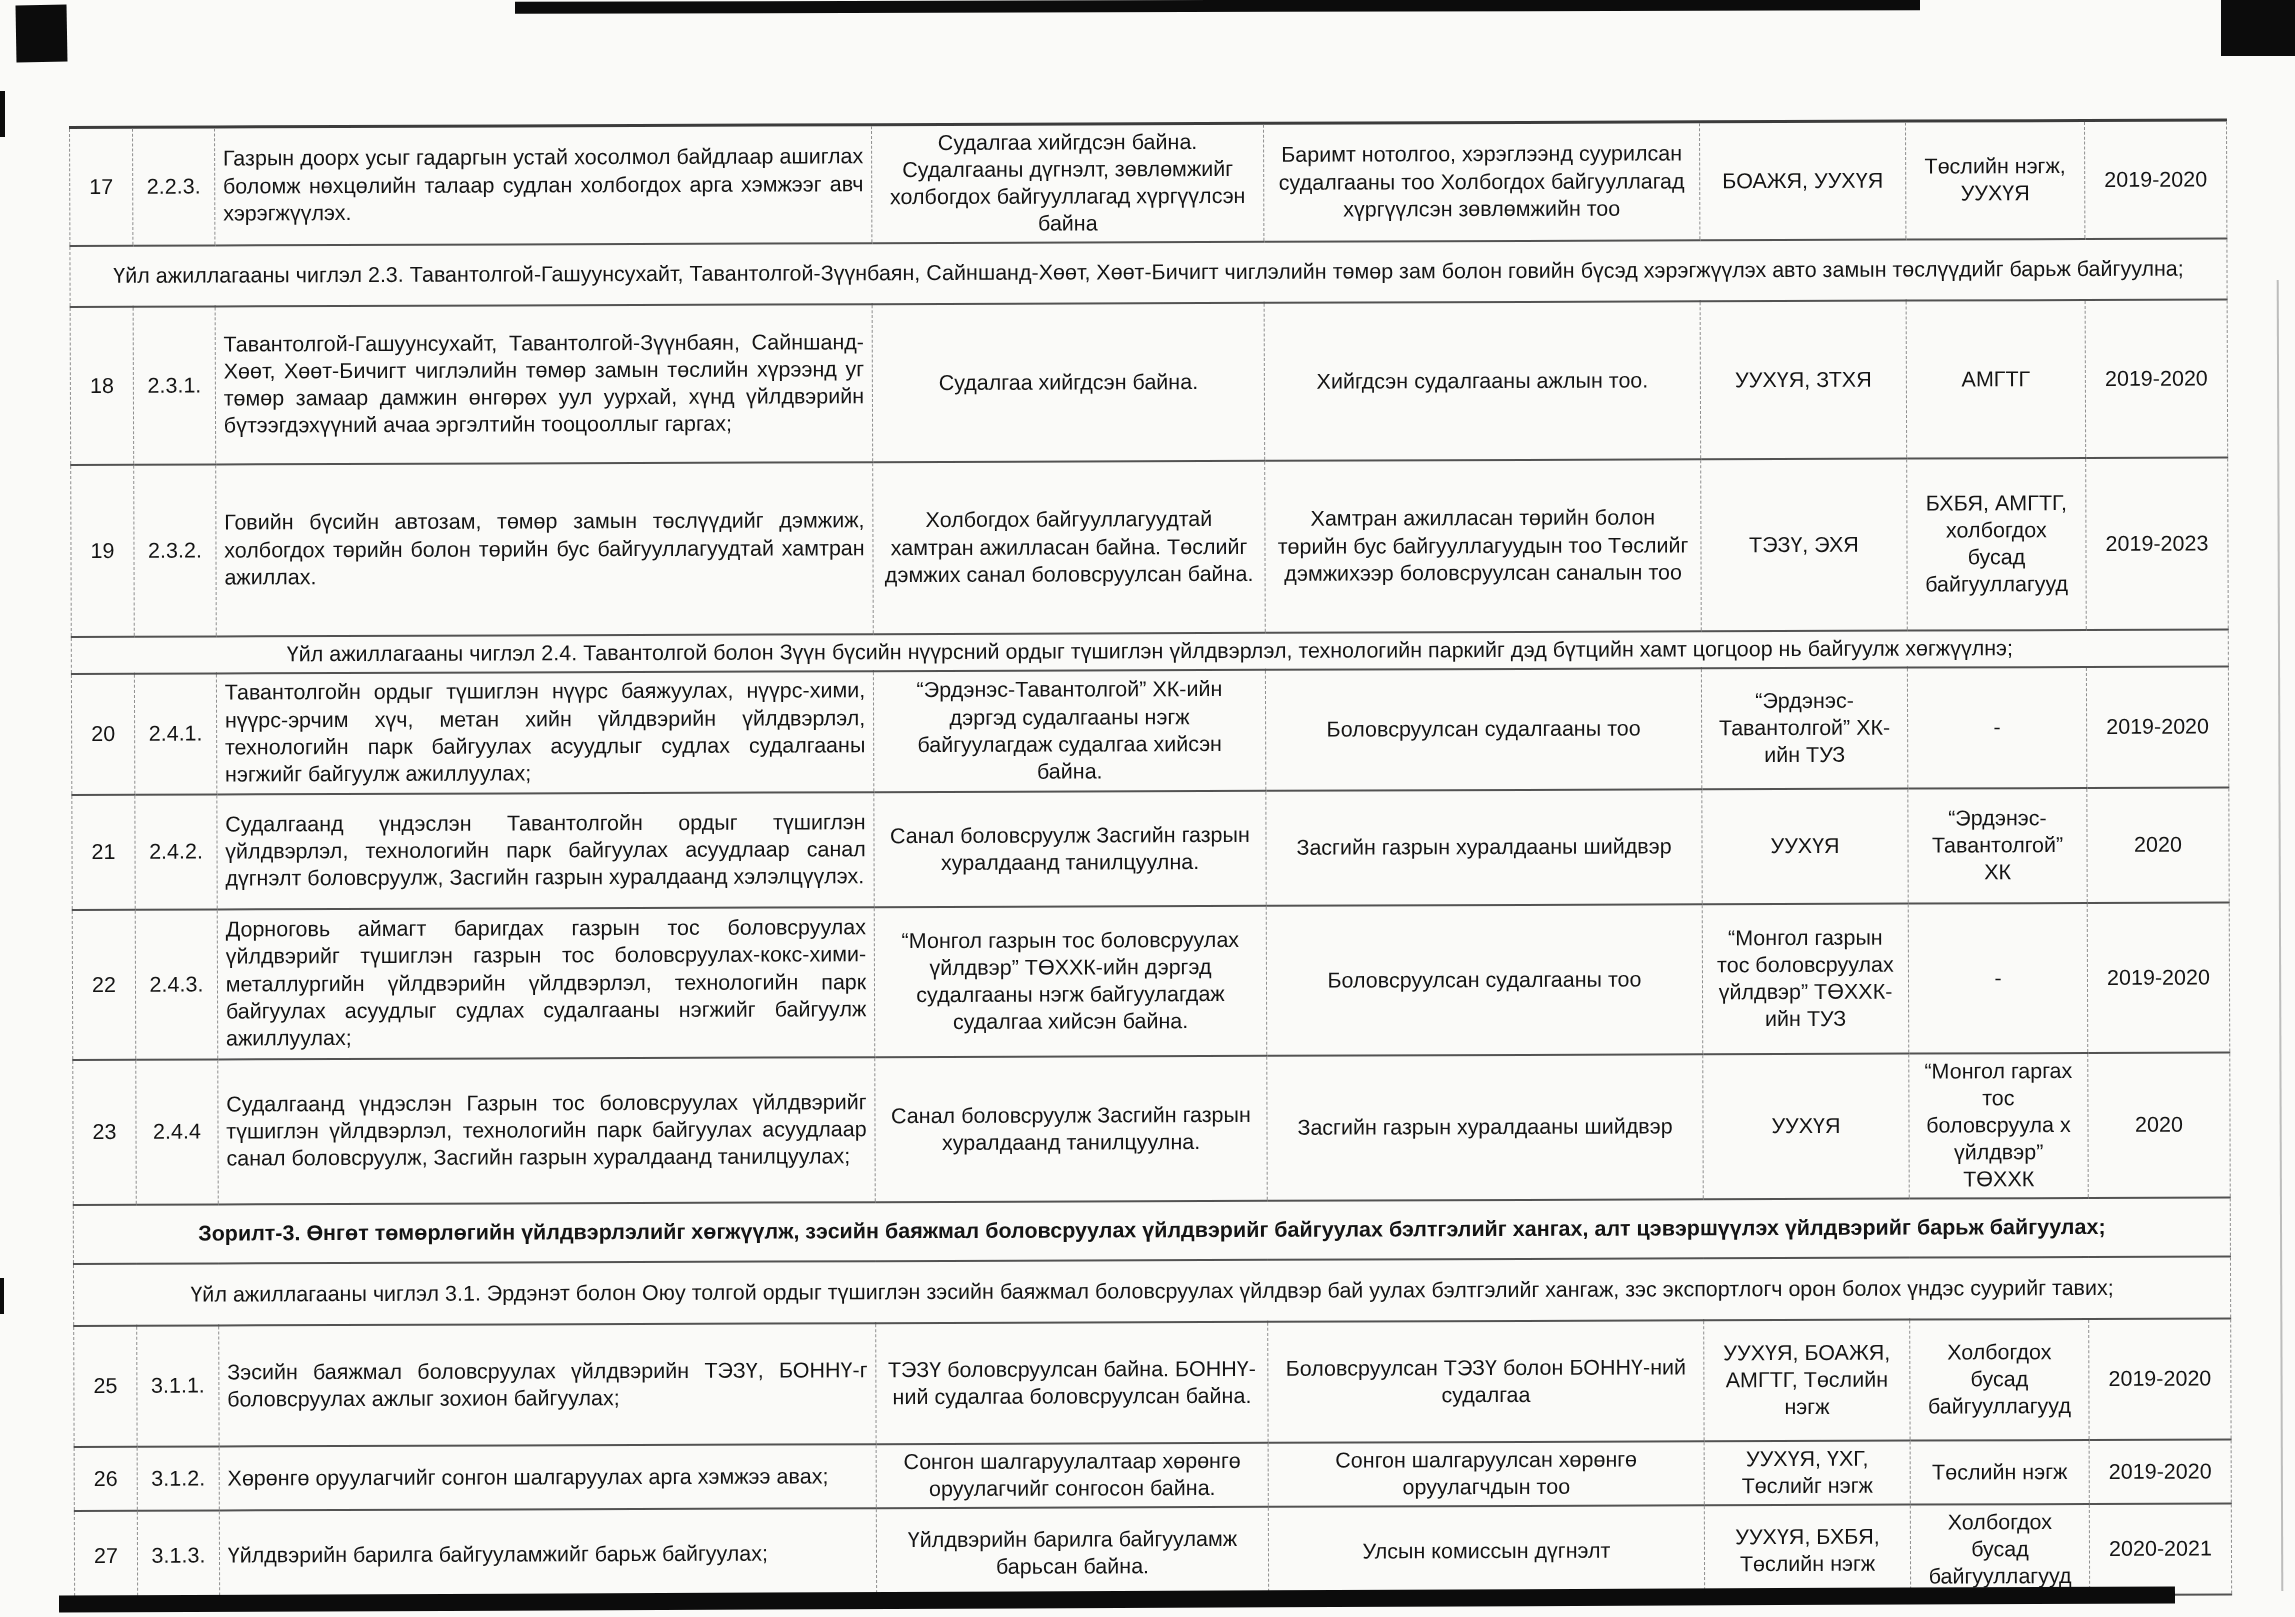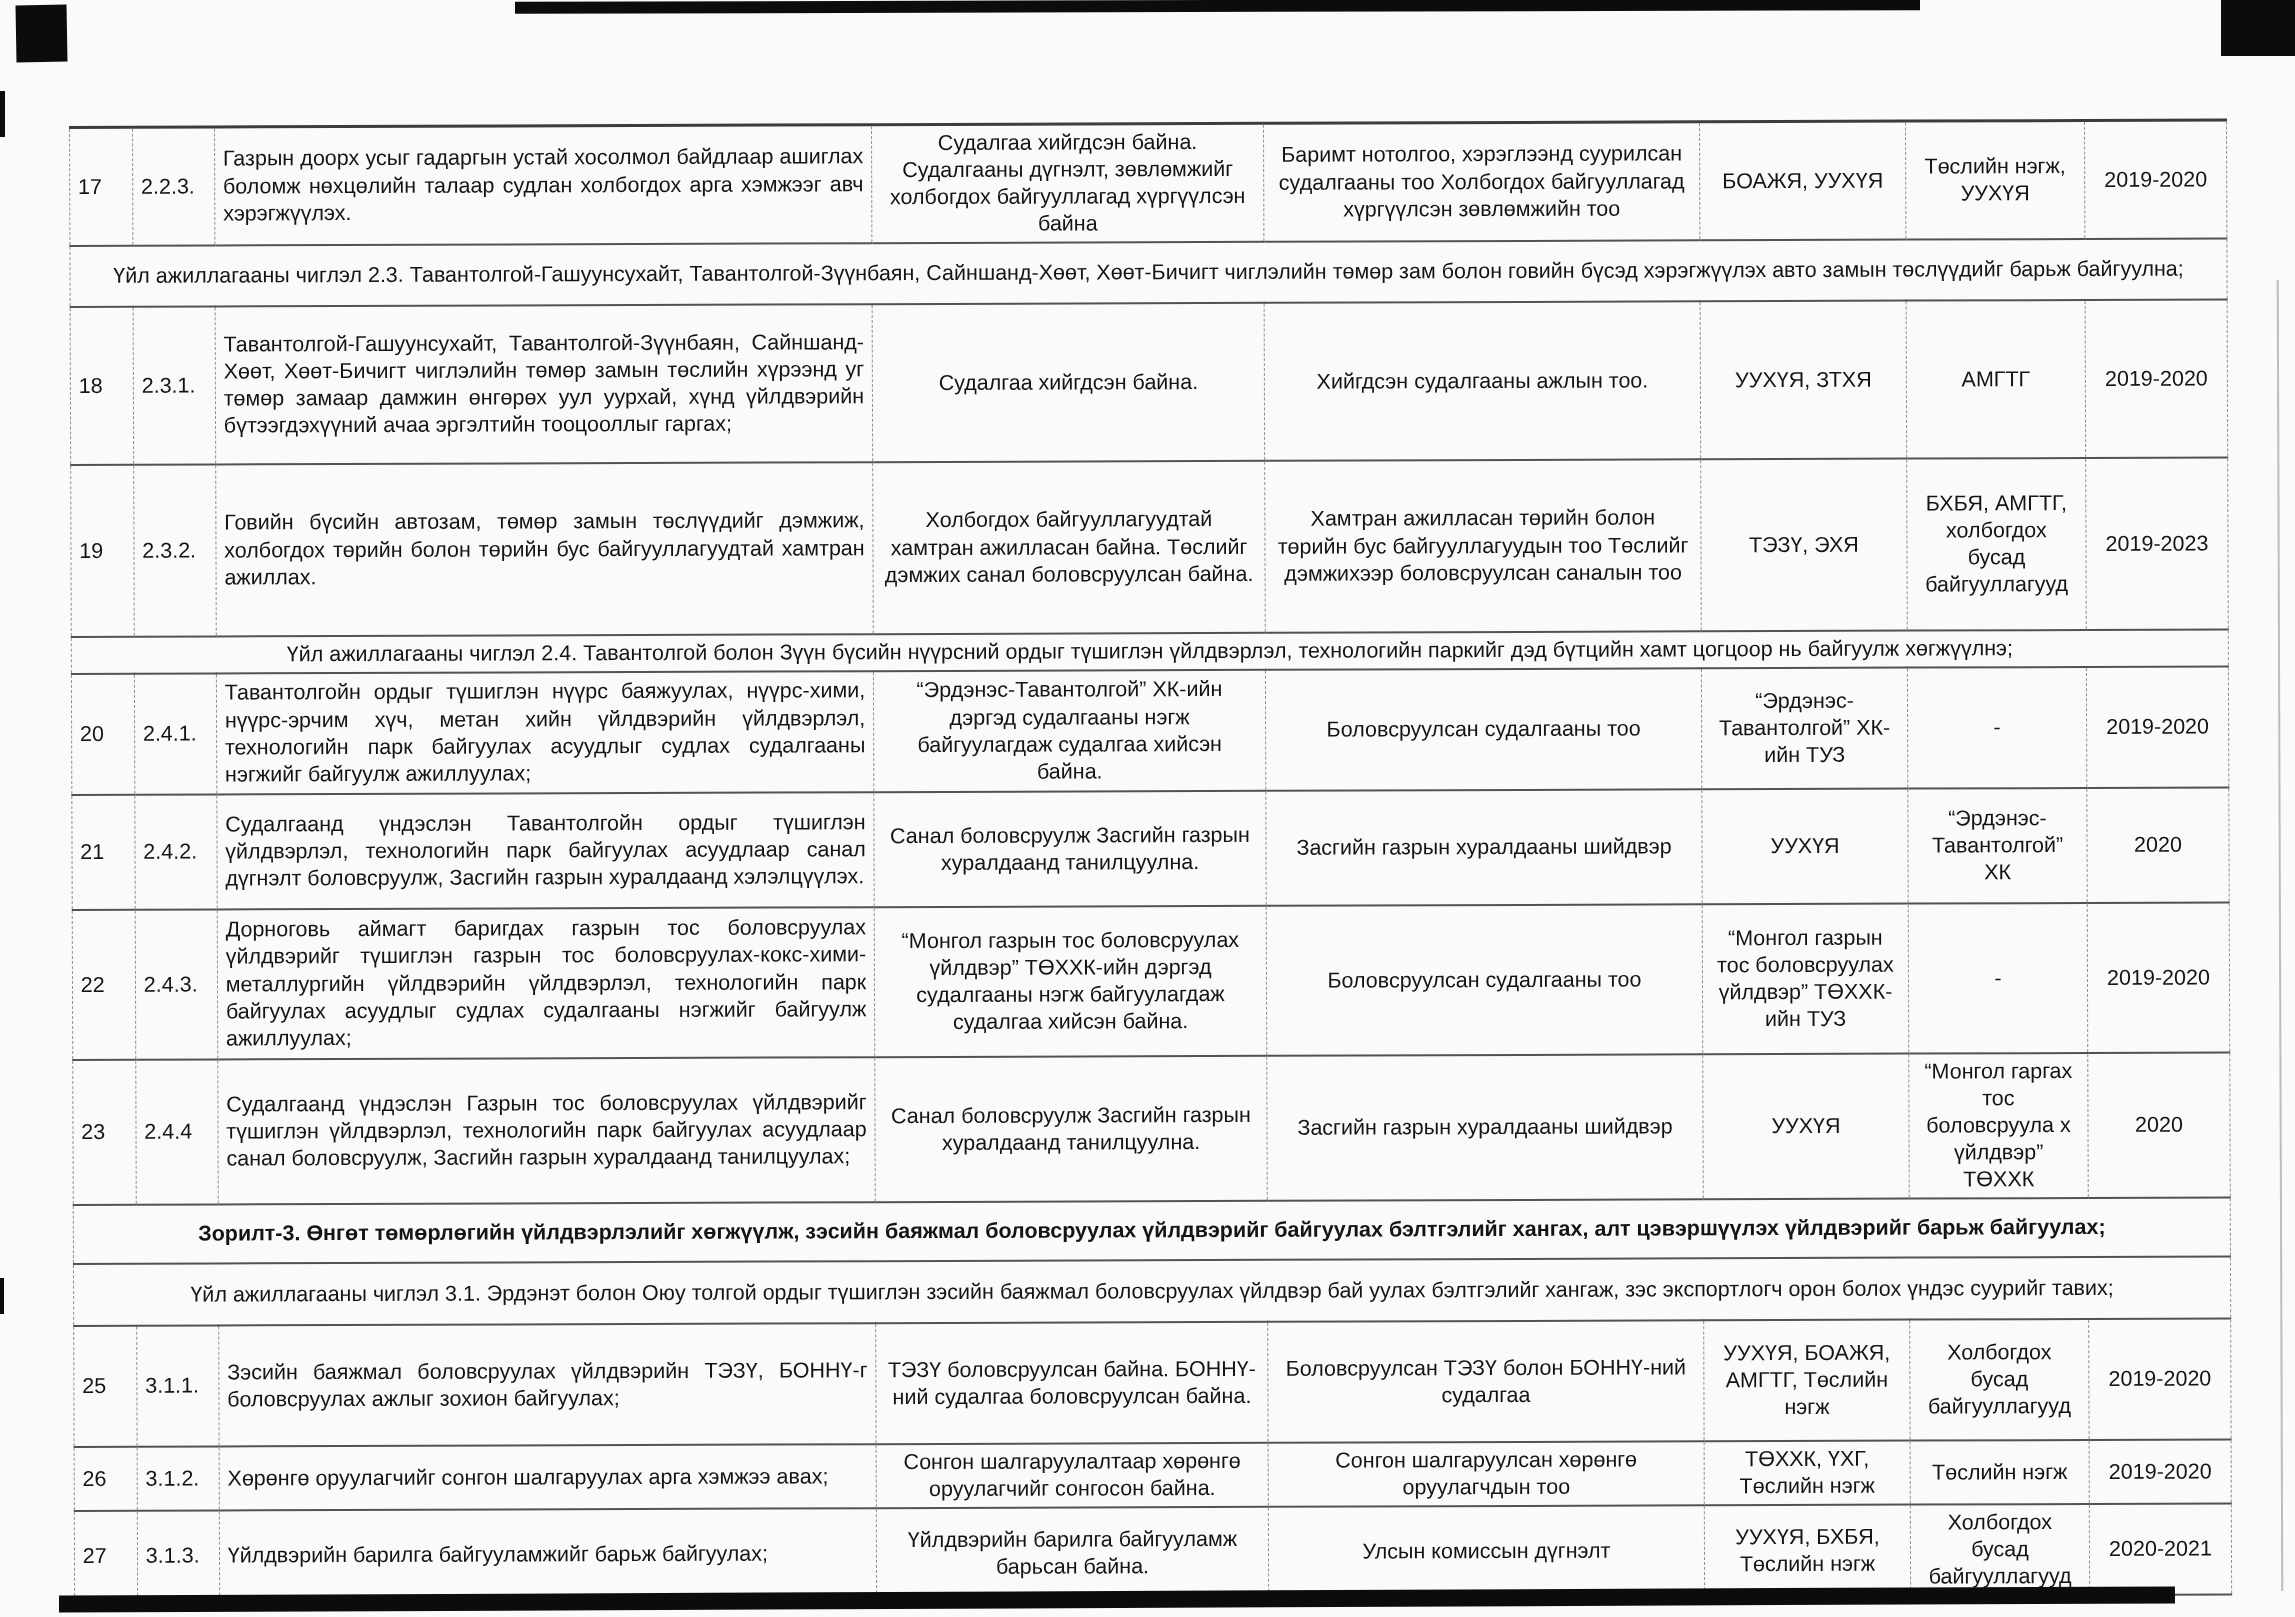--- a/index.html
+++ b/index.html
@@ -32,21 +32,21 @@
   table.plan td{
     border-left:1.3px dashed #8f8f8f;
     border-right:1.3px dashed #8f8f8f;
     border-top:2.6px solid #525252;
     border-bottom:2.6px solid #525252;
     vertical-align:middle;
     padding:3.9px 7.8px;
     overflow:hidden;
   }
   table.plan tr:first-child td{border-top:3.9px solid #3c3c3c;}
-  td.num, td.code{text-align:left;}
+  td.num, td.code{text-align:center;}
   td.activity{text-align:justify;padding:3.9px 9px 3.9px 10.4px;}
   td.center{text-align:center;}
   td.section{text-align:center;padding:6.5px 19.6px;}
   td.goal{font-weight:bold;}
   
   .artifact{position:absolute;background:#0c0c0c;}
   .edge-line{position:absolute;background:#8a8a8a;}
 </style>
 </head>
 <body>
@@ -170,21 +170,21 @@
           <td class="center">Холбогдох бусад байгууллагууд</td>
           <td class="center">2019-2020</td>
         </tr>
 
         <tr style="height:59px">
           <td class="num">26</td>
           <td class="code">3.1.2.</td>
           <td class="activity">Хөрөнгө оруулагчийг сонгон шалгаруулах арга хэмжээ авах;</td>
           <td class="center">Сонгон шалгаруулалтаар хөрөнгө оруулагчийг сонгосон байна.</td>
           <td class="center">Сонгон шалгаруулсан хөрөнгө оруулагчдын тоо</td>
-          <td class="center">ТӨХХК, ҮХГ, Төслийн нэгж</td>
+          <td class="center">УУХҮЯ, ҮХГ, Төслийг нэгж</td>
           <td class="center">Төслийн нэгж</td>
           <td class="center">2019-2020</td>
         </tr>
 
         <tr style="height:88px">
           <td class="num">27</td>
           <td class="code">3.1.3.</td>
           <td class="activity">Үйлдвэрийн барилга байгууламжийг барьж байгуулах;</td>
           <td class="center">Үйлдвэрийн барилга байгууламж барьсан байна.</td>
           <td class="center">Улсын комиссын дүгнэлт</td>

